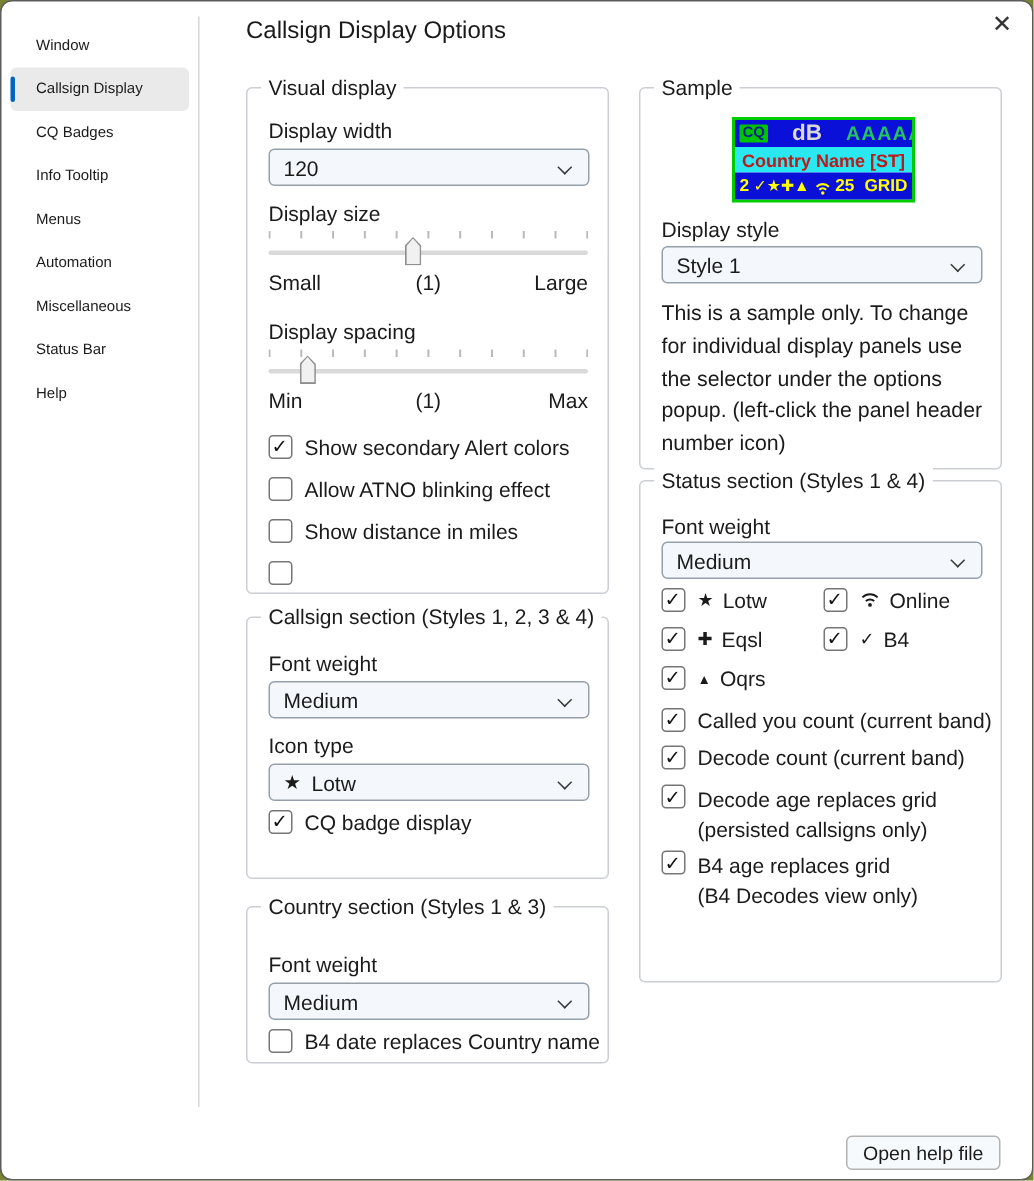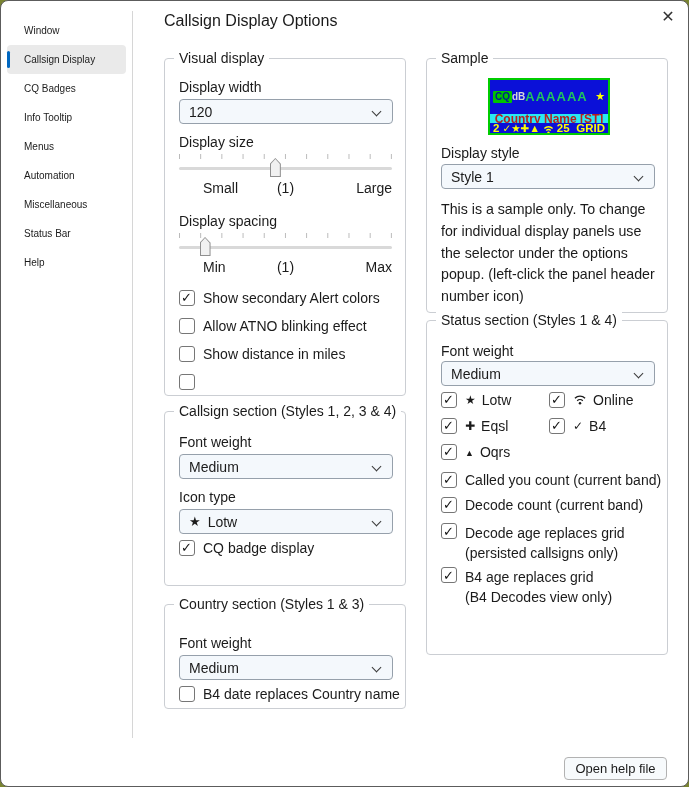--- a/index.html
+++ b/index.html
@@ -92,21 +92,21 @@
   }
   .thumb::after {
     content:""; position:absolute; inset:1px;
     background:#f1f1f1;
     clip-path:polygon(50% 0,100% 30%,100% 100%,0 100%,0 30%);
   }
   .slider-labels {
     position:absolute; left:14px; width:213px; height:17px;
     font-size:14px; color:#1b1b1b;
   }
-  .sl-left { position:absolute; left:0;margin-left:24px; }
+  .sl-left { position:absolute; left:0; }
   .sl-center { position:absolute; left:50%; transform:translateX(-50%); }
   .sl-right { position:absolute; right:0; }
   
   .check-row {
     position:absolute; display:flex; align-items:flex-start; gap:8px;
     font-size:14px; color:#1b1b1b; line-height:17px; white-space:nowrap;
   }
   .cb {
     width:14px; height:14px; flex:0 0 auto;
     border:1px solid #767676; border-radius:3px;
@@ -121,23 +121,23 @@
   .glyph.tri { font-size:9px; position:relative; top:1px; }
   .wifi { position:relative; top:2px; margin-right:-2px; }
   
   .preview {
     position:absolute; left:61px; top:19px; width:122px; height:57px;
     border:2px solid #00cc00; box-sizing:border-box;
     display:flex; flex-direction:column;
     font-weight:700;
   }
   .p-row { flex:1; display:flex; align-items:center; overflow:hidden; }
-  .p-row1 { gap:0; padding:12px 3px; }
+  .p-row1 { gap:16px; padding:0 3px; }
   .cqb { font-size:10px; padding:0px 2px; border-radius:1px; line-height:12px; }
-  .db { font-size:10px; }
+  .db { font-size:15px; }
   .acall { font-size:13px; letter-spacing:1px; }
   .pstar { font-size:11px; margin-left:auto; }
   .p-row2 { justify-content:center; font-size:12px; }
   .p-row3 { gap:3px; padding:0 3px; font-size:11.5px; }
   .picons { letter-spacing:0px; font-size:10.5px; }
   .pgrid { margin-left:auto; }
   .wifi-s { position:relative; top:1px; }
   
   .note {
     position:absolute; left:14px; top:140px; width:218px;

